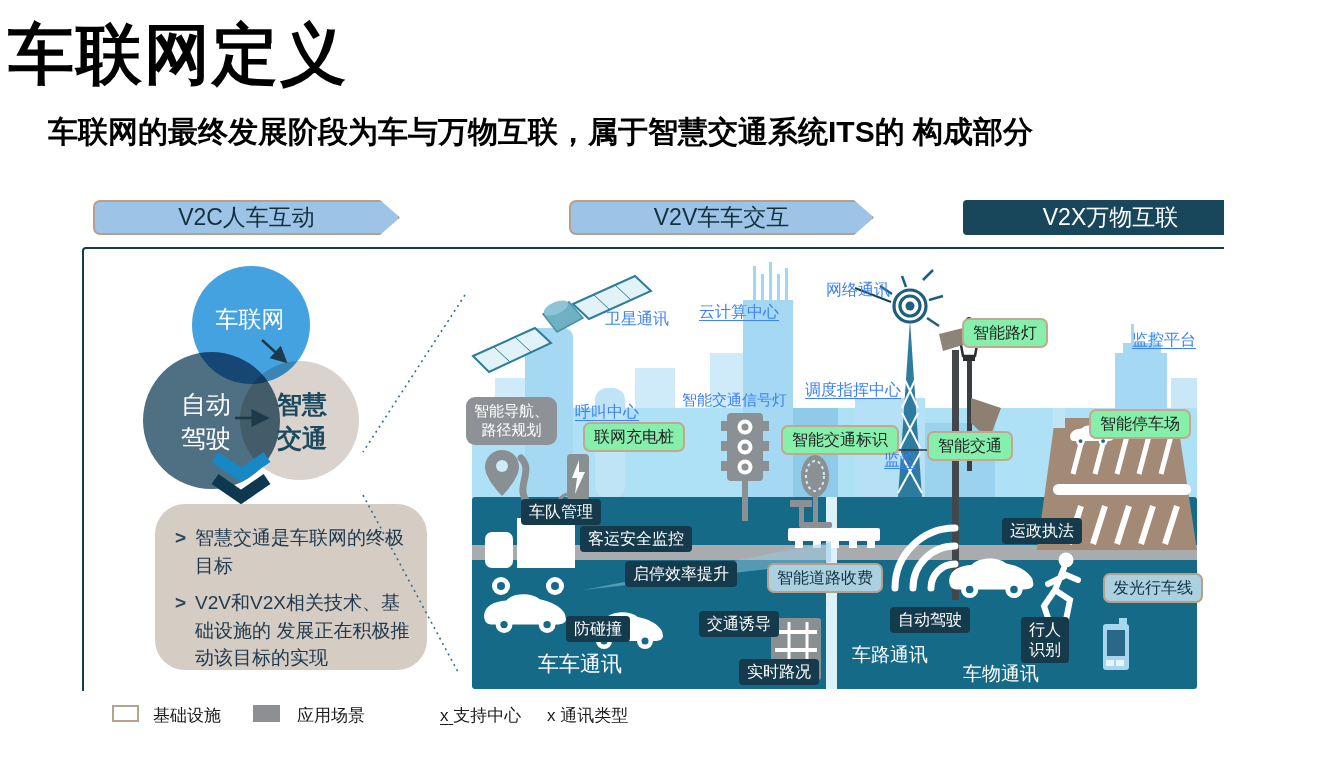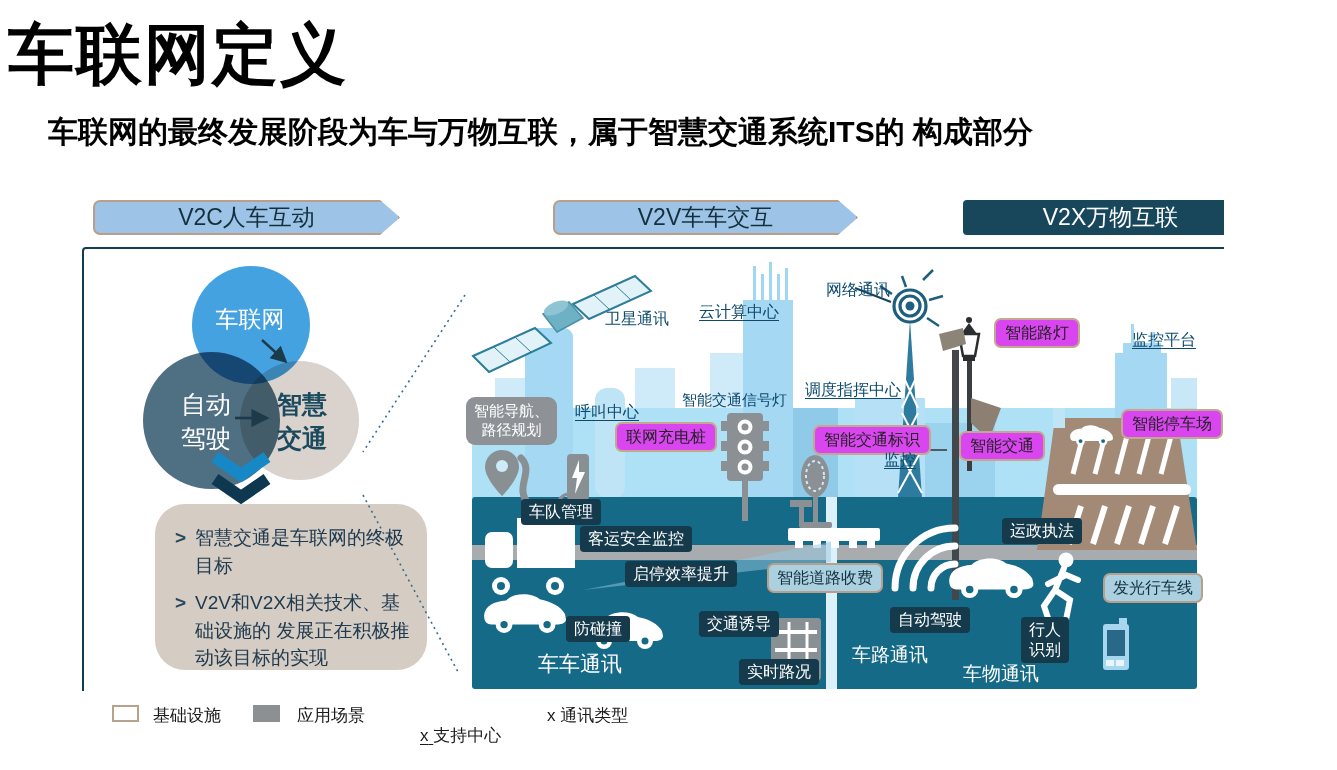--- a/index.html
+++ b/index.html
@@ -15,44 +15,44 @@
   .banner.light{background:#9dc3e6;}
   .banner.dark{background:#18475c;}
   #frame{left:82px;top:247px;width:1194px;height:442px;border:2px solid #123d4f;border-bottom:none;
          border-radius:4px 4px 0 0;}
   .circle{position:absolute;border-radius:50%;mix-blend-mode:multiply;}
   .vlabel{position:absolute;transform:translate(-50%,-50%);text-align:center;white-space:pre-line;line-height:1.35;}
   #notebox{left:155px;top:504px;width:272px;height:166px;background:#d5ccc4;border-radius:30px;box-sizing:border-box;
            padding:20px 16px 0 20px;}
   .note{display:flex;font-size:19px;color:#203a4e;line-height:1.45;margin-bottom:10px;}
   .note .mk{margin-right:9px;color:#27485c;font-weight:700;}
-  .lbl{position:absolute;font-size:16px;color:#0c4a6e;white-space:nowrap;line-height:1.25;}
+  .lbl{position:absolute;font-size:16px;color:#3b82f6;white-space:nowrap;line-height:1.25;}
   .under{text-decoration:underline;text-underline-offset:3px;}
-  .wbox{background:#d946ef;border:2px solid #c3a78f;border-radius:7px;padding:3px 9px;color:#222;margin-left:32px;}
+  .wbox{background:#86efac;border:2px solid #c3a78f;border-radius:7px;padding:3px 9px;color:#222;}
   .dark{background:#143a4c;color:#fff;border-radius:4px;padding:3px 8px;}
   .light{background:#abd1e1;border:2px solid #b99f8a;border-radius:7px;padding:3px 8px;color:#14303e;}
   .grey{background:#8e9296;color:#fff;border-radius:9px;padding:5px 8px;font-size:15px;
         text-align:center;white-space:pre-line;}
   .road{color:#fff;font-size:19px;}
   .legend-lbl{font-size:17px;color:#1a1a1a;white-space:nowrap;}
   .swatch{width:27px;height:17px;box-sizing:border-box;}
   .u{text-decoration:underline;text-underline-offset:3px;}
 </style>
 </head>
 <body>
 
 <div id="page">
 
   <div class="abs" id="title">车联网定义</div>
   <div class="abs" id="subtitle">车联网的最终发展阶段为车与万物互联，属于智慧交通系统ITS的 构成部分</div>
 
   <div class="abs banner light" style="left:93px;width:307px;">
     <span>V2C人车互动</span>
   </div>
-  <div class="abs banner light" style="left:553px;width:305px;">
+  <div class="abs banner light" style="left:569px;width:305px;">
     <span>V2V车车交互</span>
   </div>
   <div class="abs banner dark" style="left:963px;width:295px;">
     <span>V2X万物互联</span>
   </div>
 
   <div class="abs" id="frame"></div>
 
   <div class="circle" style="left:192px;top:266px;width:118px;height:118px;background:#45a2e1;"></div>
   <div class="circle" style="left:143px;top:352px;width:137px;height:137px;background:#4f7082;"></div>
@@ -323,20 +323,20 @@
   <div class="lbl dark" style="left:1021px;top:617px;text-align:center;white-space:pre-line;">行人
 识别</div>
   <div class="lbl light" style="left:1103px;top:573px;">发光行车线</div>
   <div class="lbl road" style="left:852px;top:643px;">车路通讯</div>
   <div class="lbl road" style="left:963px;top:662px;">车物通讯</div>
 
   <div class="abs swatch" style="left:112px;top:705px;background:#fff;border:2px solid #b9a28c;"></div>
   <div class="abs legend-lbl" style="left:153px;top:704px;">基础设施</div>
   <div class="abs swatch" style="left:253px;top:705px;background:#8c9093;"></div>
   <div class="abs legend-lbl" style="left:297px;top:704px;">应用场景</div>
-  <div class="abs legend-lbl" style="left:420px;top:704px;margin-top:20px;">
+  <div class="abs legend-lbl" style="left:440px;top:704px;">
     <span class="u">x</span><span class="u">&nbsp;</span><span>支持中心</span>
   </div>
   <div class="abs legend-lbl" style="left:547px;top:704px;">
     <span>x</span>&nbsp;<span>通讯类型</span>
   </div>
 
 </div>
 
 </body></html>

